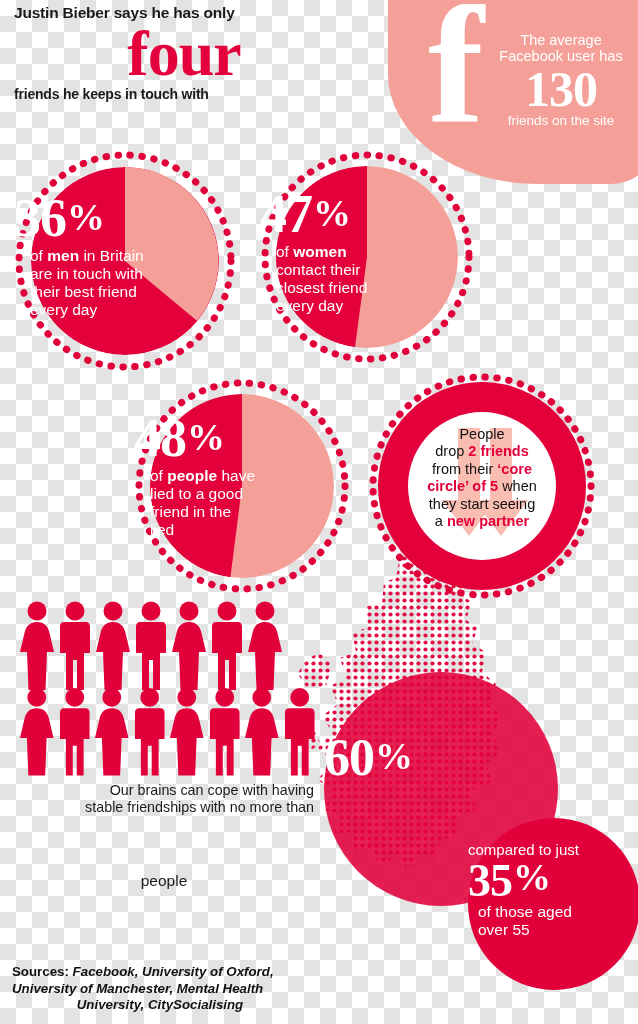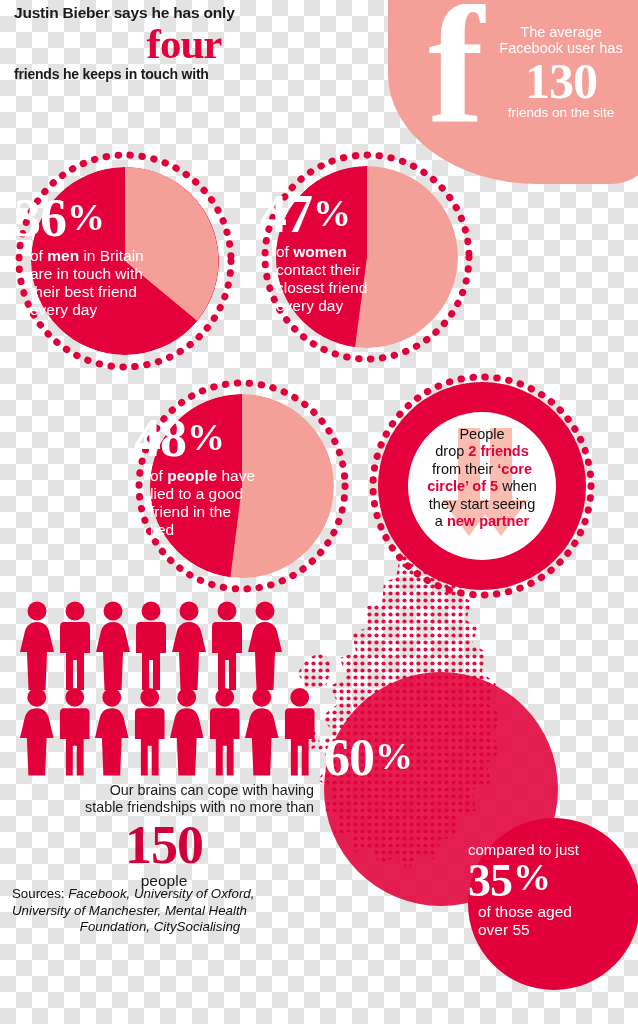--- a/index.html
+++ b/index.html
@@ -33,21 +33,21 @@
   .hl-top {
     font-size: 15.5px;
     font-weight: bold;
     color: #1b1b1b;
     letter-spacing: -0.2px;
     white-space: nowrap;
   }
   .hl-big {
     font-family: "Liberation Serif", serif;
     font-weight: bold;
-    font-size: 43px;
+    font-size: 64px;
     line-height: 0.93;
     color: #e4003a;
     text-align: center;
     margin: 2px 0 0 0;
     letter-spacing: -1px;
   }
   .hl-bot {
     font-size: 14px;
     font-weight: bold;
     color: #1b1b1b;
@@ -68,21 +68,21 @@
     left: 428px; top: 4px;
     width: 92px; height: 130px;
     color: #ffffff;
     font-family: "Liberation Serif", serif;
     font-weight: bold;
     font-size: 168px;
     line-height: 0.72;
     letter-spacing: -4px;
     overflow: hidden;
   }
-  #fb-text { left: 486px; top: 24px; width: 150px; text-align: center; color:#ffffff; }
+  #fb-text { left: 486px; top: 32px; width: 150px; text-align: center; color:#ffffff; }
   .fb-line { font-size: 14.5px; line-height: 1.12; font-weight: 500; }
   .fb-num {
     font-family: "Liberation Serif", serif;
     font-weight: bold;
     font-size: 50px;
     line-height: 0.98;
     letter-spacing: -1px;
     margin: 1px 0 0 0;
   }
   .fb-sub { font-size: 13.5px; line-height: 1.1; }
@@ -185,25 +185,25 @@
   #c35 {
     left: 468px; top: 818px;
     width: 172px; height: 172px;
     border-radius: 50%;
     background: #e2003a;
   }
   #c35 .pct { font-size: 46px; }
 
   
   #sources {
-    left: 12px; top: 886px; width: 296px;
+    left: 12px; top: 964px; width: 296px;
     font-size: 13.3px;
     line-height: 1.25;
     color: #111111;
-    font-weight: 400;
+    font-weight: 700;
   }
   #sources .s-lab { font-style: normal; }
   #sources .s-body { font-style: italic; }
   .sr-1 { text-align: left; }
   .sr-2 { text-align: left; }
   .sr-3 { text-align: center; }
 </style>
 </head>
 <body>
 
@@ -440,21 +440,20 @@
             <path d="M8 22h22c2.5 0 4 1.8 4 4.5V53h-6v37h-7V60h-4v30h-7V53H4V26.5C4 23.8 5.5 22 8 22z"></path>
           </g>
         </svg>
     </div>
   </div>
 
   <div class="abs" id="people-caption">
     <span>Our brains can cope with having</span><br>
     <span>stable friendships with no more than</span>
   </div>
-  <div class="abs" id="people-num">150</div>
   <div class="abs" id="people-unit">people</div>
 
   <div class="abs" id="c60">
     <div class="pie-label" style="top:62px;">
       <div class="pct"><span>60</span><span class="sym">%</span></div>
     </div>
   </div>
 
   <div class="abs" id="c35">
     <div class="pie-label" style="top:24px;">
@@ -463,16 +462,16 @@
       <div class="cap" style="padding:0 10px; margin-top:1px;">
         <span>of those aged</span><br>
         <span>over 55</span>
       </div>
     </div>
   </div>
 
   <div class="abs" id="sources">
     <div class="sr-1"><span class="s-lab">Sources: </span><span class="s-body">Facebook, University of Oxford,</span></div>
     <div class="sr-2 s-body">University of Manchester, Mental Health</div>
-    <div class="sr-3 s-body">Foundation, CitySocialising</div>
+    <div class="sr-3 s-body">University, CitySocialising</div>
   </div>
 
 </div>
 
 </body></html>

